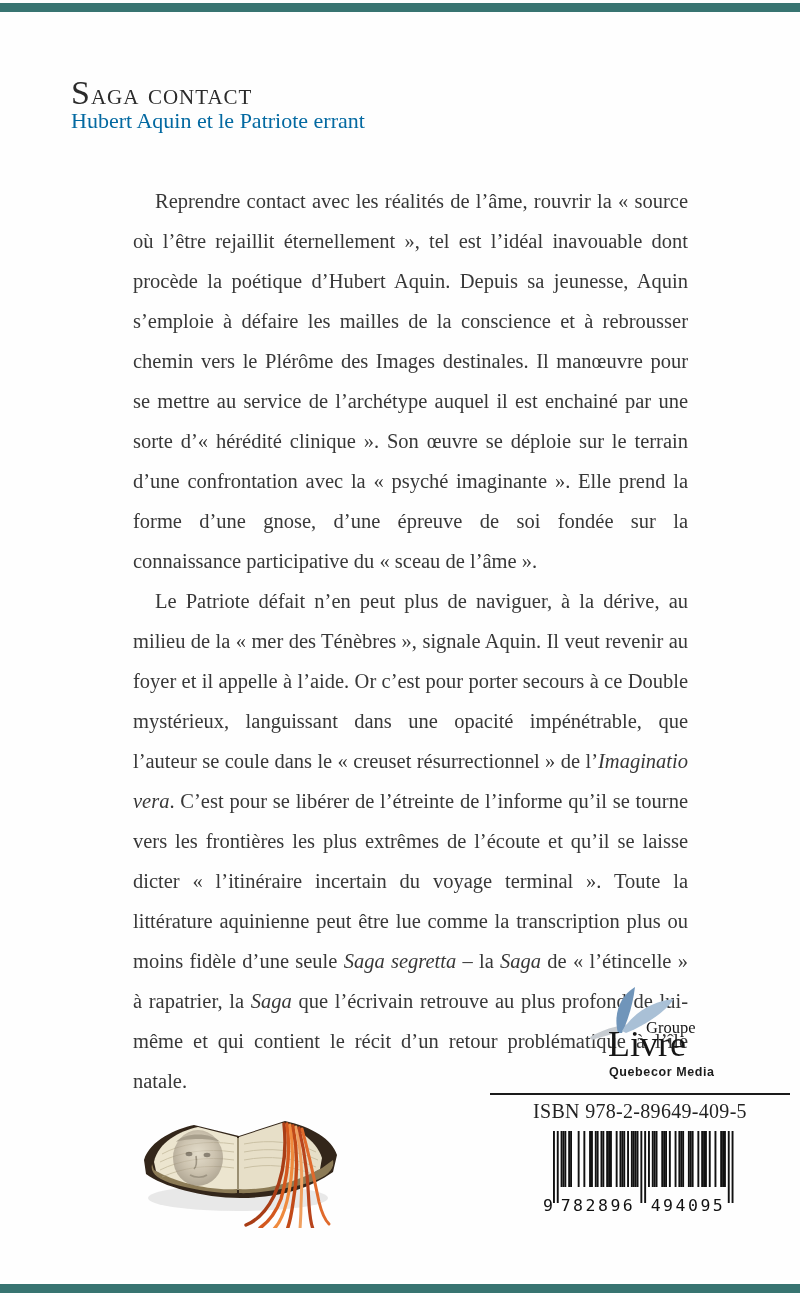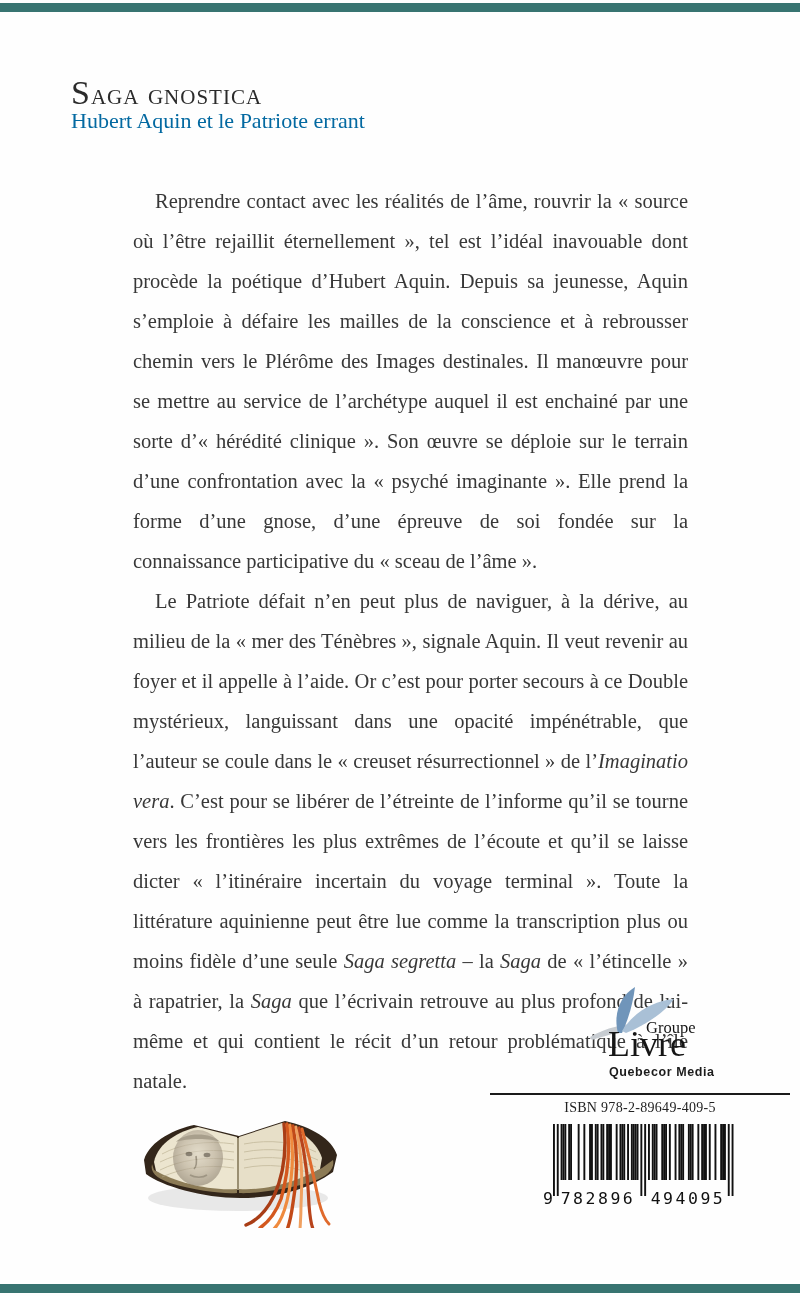--- a/index.html
+++ b/index.html
@@ -28,32 +28,32 @@
   .lg-livre{position:absolute;left:20px;top:42px;font-size:36px;color:#151515;line-height:1;}
   .lg-company{position:absolute;left:21px;top:81px;font-family:"Liberation Sans",sans-serif;
               font-weight:bold;font-size:12.5px;letter-spacing:0.6px;color:#1c1c1c;}
 
   
   .bookimg{position:absolute;left:136px;top:1076px;}
 
   
   .isbnblock{position:absolute;left:490px;top:1093px;width:300px;text-align:center;}
   .isbn-rule{width:300px;height:0;border-top:2px solid #1a1a1a;}
-  .isbn-label{margin-top:5px;font-size:14px;letter-spacing:0.3px;color:#222;}
+  .isbn-label{margin-top:5px;font-size:20px;letter-spacing:0.3px;color:#222;}
   .barcode{display:block;margin:8px auto 0;}
   .barcode text{font-family:"DejaVu Sans Mono",monospace;font-size:16.5px;fill:#111;letter-spacing:2.5px;}
 </style>
 </head>
 <body>
 
 <div class="page">
 
   <div class="band band-top" style="background: rgb(56, 116, 113);"></div>
 
-  <h1 class="title">Saga gnostica</h1>
+  <h1 class="title">Saga contact</h1>
   <div class="subtitle">Hubert Aquin et le Patriote errant</div>
 
   <main class="blurb">
     <p>Reprendre contact avec les réalités de l’âme, rouvrir la « source où l’être rejaillit éternellement », tel est l’idéal inavouable dont procède la poétique d’Hubert Aquin. Depuis sa jeunesse, Aquin s’emploie à défaire les mailles de la conscience et à rebrousser chemin vers le Plérôme des Images destinales. Il manœuvre pour se mettre au service de l’archétype auquel il est enchainé par une sorte d’« hérédité clinique ». Son œuvre se déploie sur le terrain d’une confrontation avec la « psyché imaginante ». Elle prend la forme d’une gnose, d’une épreuve de soi fondée sur la connaissance participative du « sceau de l’âme ».</p>
     <p><span>Le Patriote défait n’en peut plus de naviguer, à la dérive, au milieu de la « mer des Ténèbres », signale Aquin. Il veut revenir au foyer et il appelle à l’aide. Or c’est pour porter secours à ce Double mystérieux, languissant dans une opacité impénétrable, que l’auteur se coule dans le « creuset résurrectionnel » de l’</span><span class="it">Imaginatio vera</span><span>. C’est pour se libérer de l’étreinte de l’informe qu’il se tourne vers les frontières les plus extrêmes de l’écoute et qu’il se laisse dicter « l’itinéraire incertain du voyage terminal ». Toute la littérature aquinienne peut être lue comme la transcription plus ou moins fidèle d’une seule </span><span class="it">Saga segretta</span><span> – la </span><span class="it">Saga</span><span> de « l’étincelle » à rapatrier, la </span><span class="it">Saga</span><span> que l’écrivain retrouve au plus profond de lui-même et qui contient le récit d’un retour problématique à l’île natale.</span></p>
   </main>
 
   <div class="logo">
     <svg width="104" height="58" viewBox="0 0 104 58">
       <path d="M0,53 C16,44 34,39 56,39 C38,46 18,51 2,56 Z" fill="#c7ccd1"></path>

